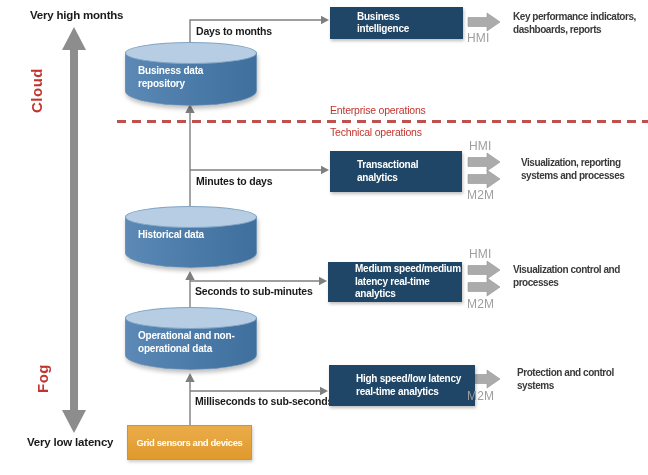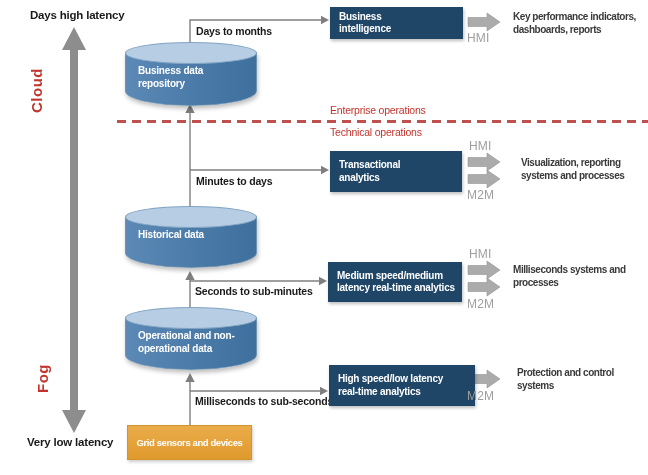--- a/index.html
+++ b/index.html
@@ -14,21 +14,21 @@
   .cyl{width:132px;}
   .cyl-body{position:absolute;left:0;right:0;top:10px;bottom:0;
     background:linear-gradient(90deg,#5c89b6 0%,#4a7aa8 55%,#3f709d 100%);
     border:1px solid #6f93b3;border-radius:0 0 66px 66px / 0 0 15px 15px;
     box-shadow:1px 3px 4px rgba(0,0,0,0.25);}
   .cyl-top{position:absolute;left:0;right:0;top:0;height:20px;background:#b7cde3;
     border:1px solid #80a4c3;border-radius:50%;}
   .cyl-label{position:absolute;left:13px;top:22px;color:#fff;font-weight:700;font-size:10px;
     line-height:1.3;white-space:pre-line;letter-spacing:-0.2px;}
 
-  .navy-box{background:#1f4667;display:flex;align-items:center;padding-left:9px;box-sizing:border-box;
+  .navy-box{background:#1f4667;display:flex;align-items:center;padding-left:27px;box-sizing:border-box;
     box-shadow:1px 2px 3px rgba(0,0,0,0.25);}
   .navy-label{color:#fff;font-weight:700;font-size:10px;line-height:1.25;white-space:pre-line;letter-spacing:-0.25px;}
 
   .orange-box{background:linear-gradient(#eaac4a,#e09a2c);border:1px solid #d0952f;display:flex;
     align-items:center;justify-content:center;box-sizing:border-box;box-shadow:1px 2px 3px rgba(0,0,0,0.2);}
   .orange-label{color:#fff;font-weight:700;font-size:9.5px;letter-spacing:-0.4px;white-space:nowrap;}
 
   .time-label{color:#1a1a1a;font-weight:700;font-size:10.5px;letter-spacing:-0.2px;white-space:nowrap;}
   .iface-label{color:#9e9e9e;font-weight:400;font-size:12px;letter-spacing:0.2px;white-space:nowrap;}
   .desc{color:#3a3a3a;font-weight:700;font-size:10px;letter-spacing:-0.45px;line-height:1.3;white-space:pre-line;}
@@ -64,21 +64,21 @@
     <polygon points="320,386.8 320,395.2 328,391" fill="#7f7f7f"></polygon>
 
     <polygon fill="#ababab" stroke="#949494" stroke-width="0.6" points="468,17.5 487,17.5 487,13 500,22 487,31 487,26.5 468,26.5"></polygon>
     <polygon fill="#ababab" stroke="#949494" stroke-width="0.6" points="468,157.5 487,157.5 487,153 500,162 487,171 487,166.5 468,166.5"></polygon>
     <polygon fill="#ababab" stroke="#949494" stroke-width="0.6" points="468,174.5 487,174.5 487,170 500,179 487,188 487,183.5 468,183.5"></polygon>
     <polygon fill="#ababab" stroke="#949494" stroke-width="0.6" points="468,265.5 487,265.5 487,261 500,270 487,279 487,274.5 468,274.5"></polygon>
     <polygon fill="#ababab" stroke="#949494" stroke-width="0.6" points="468,282.5 487,282.5 487,278 500,287 487,296 487,291.5 468,291.5"></polygon>
     <polygon fill="#ababab" stroke="#949494" stroke-width="0.6" points="468,374.5 487,374.5 487,370 500,379 487,388 487,383.5 468,383.5"></polygon>
   </svg>
 
-  <div class="abs lat-label" style="left:30px;top:9px;">Days high latency</div>
+  <div class="abs lat-label" style="left:30px;top:9px;">Very high months</div>
   <div class="abs lat-label" style="left:27px;top:436px;">Very low latency</div>
   <div class="abs zone-label" style="left:28px;top:68px;">Cloud</div>
   <div class="abs zone-label" style="left:34px;top:364px;">Fog</div>
 
   <div class="abs dash-line" style="left:117px;top:120px;width:531px;"></div>
   <div class="abs red-label" style="left:330px;top:104px;">Enterprise operations</div>
   <div class="abs red-label" style="left:330px;top:126px;">Technical operations</div>
 
   <div class="abs cyl" style="left:125px;top:42px;height:64px;">
     <div class="cyl-body"></div>
@@ -128,18 +128,18 @@
   <div class="abs iface-label" style="left:469px;top:139px;">HMI</div>
   <div class="abs iface-label" style="left:467px;top:188px;">M2M</div>
   <div class="abs iface-label" style="left:469px;top:247px;">HMI</div>
   <div class="abs iface-label" style="left:467px;top:297px;">M2M</div>
   <div class="abs iface-label" style="left:467px;top:389px;">M2M</div>
 
   <div class="abs desc" style="left:513px;top:10px;">Key performance indicators,
 dashboards, reports</div>
   <div class="abs desc" style="left:513px;top:156px;margin-left:8px;">Visualization, reporting
 systems and processes</div>
-  <div class="abs desc" style="left:513px;top:263px;">Milliseconds systems and
+  <div class="abs desc" style="left:513px;top:263px;">Visualization control and
 processes</div>
   <div class="abs desc" style="left:517px;top:366px;">Protection and control
 systems</div>
 
 </div>
 
 </body></html>

